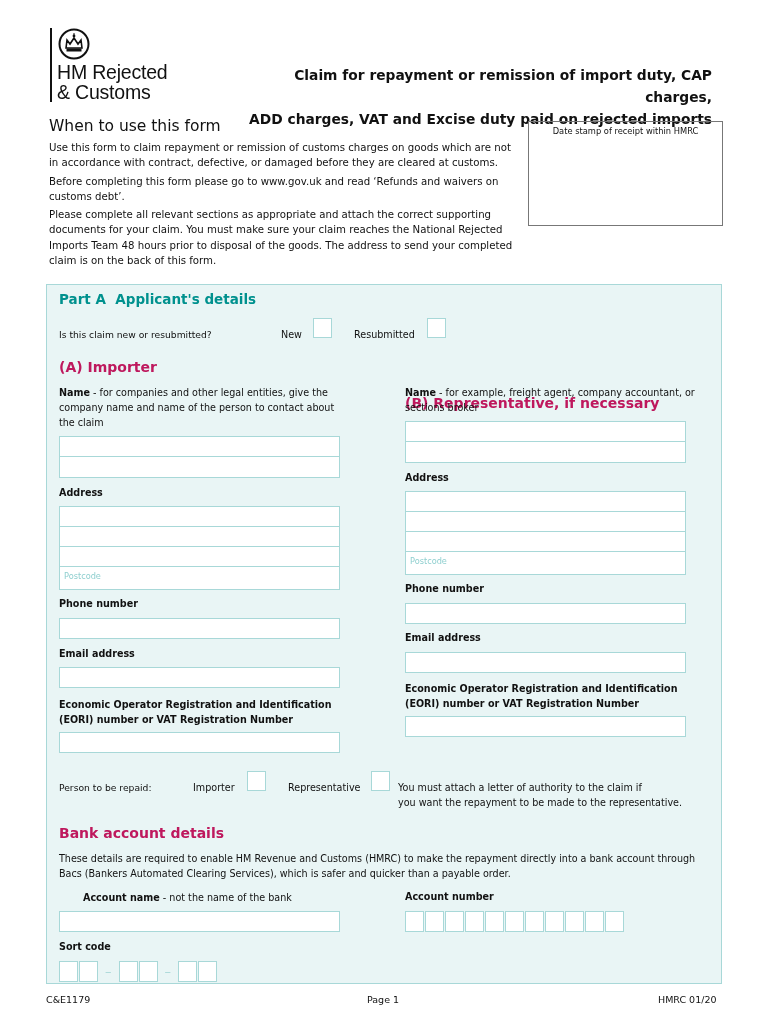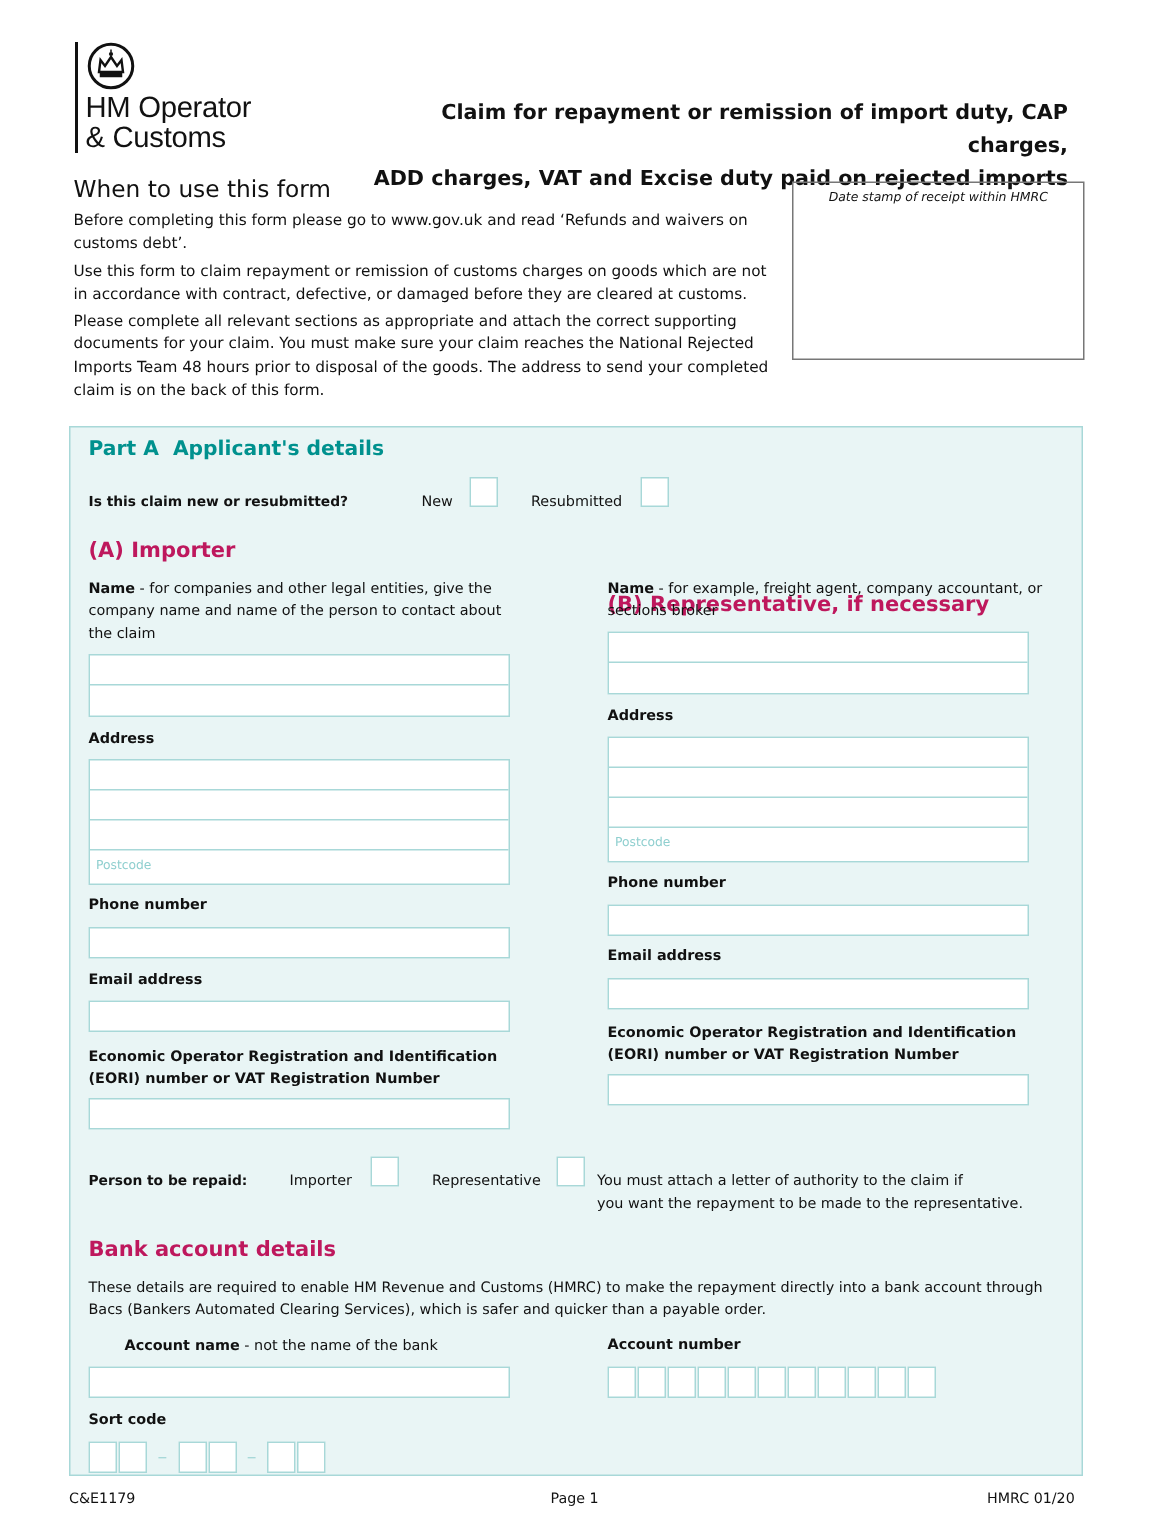--- a/index.html
+++ b/index.html
@@ -14,27 +14,27 @@
 
   
   .title { left: 230px; top: 64px; width: 482px; text-align: right; font-family: "DejaVu Sans", sans-serif; font-weight: bold; font-size: 13.8px; line-height: 22px; color: #111; }
 
   
   .intro-heading { left: 49px; top: 117px; font-size: 15.5px; color: #111; font-family: "DejaVu Sans", sans-serif; }
   .intro-body { left: 49px; top: 140px; width: 470px; font-size: 10.2px; line-height: 15.3px; color: #111; }
   .intro-body p { margin-bottom: 3px; }
 
   
-  .stamp { left: 528px; top: 121px; width: 195px; height: 119px; border: 1px solid #777; font-style: italic; }
+  .stamp { left: 528px; top: 121px; width: 195px; height: 105px; border: 1px solid #777; }
   .stamp-label { width: 100%; text-align: center; font-size: 8.3px; margin-top: 4px; color: #111; }
 
   
   .panel { left: 46px; top: 284px; width: 676px; height: 700px; background: #e9f5f5; border: 1px solid #a8d8d8; }
   .part-title { left: 59px; top: 291px; font-size: 13.5px; font-weight: bold; color: #00918e; }
-  .q-label { font-size: 9.2px; font-weight: bold; color: #111; }
+  .q-label { font-size: 9.2px; font-weight: normal; color: #111; }
   .txt { font-size: 9.6px; color: #111; line-height: 15px; }
   .lbl { font-size: 9.6px; font-weight: bold; color: #111; }
   .sec-title { font-size: 14px; font-weight: bold; color: #be185d; }
 
   .cb { width: 19px; height: 20px; background: #fff; border: 1px solid #a8d8d8; }
 
   .field { background: #fff; border: 1px solid #a8d8d8; }
   .stack { background: #fff; border: 1px solid #a8d8d8; }
   .stack .row { height: 20px; border-bottom: 1px solid #a8d8d8; position: relative; }
   .stack .row:last-child { border-bottom: none; }
@@ -53,33 +53,33 @@
 <div class="abs crest">
   <svg width="32" height="32" viewBox="0 0 32 32">
     <circle cx="16" cy="16" r="14.5" fill="none" stroke="#111" stroke-width="2"></circle>
     <path d="M8 20 L9 12 L12 16 L16 10 L20 16 L23 12 L24 20 Z" fill="none" stroke="#111" stroke-width="1.6"></path>
     <rect x="8.5" y="20.5" width="15" height="3" fill="#111"></rect>
     <circle cx="16" cy="8" r="1.4" fill="#111"></circle>
     <path d="M16 5 L16 7" stroke="#111" stroke-width="1"></path>
   </svg>
 </div>
 <div class="abs logo-text">
-  <div>HM Operator</div>
+  <div>HM Rejected</div>
   <div>&amp; Customs</div>
 </div>
 
 <div class="abs title">
   <div>Claim for repayment or remission of import duty, CAP charges,</div>
   <div>ADD charges, VAT and Excise duty paid on rejected imports</div>
 </div>
 
 <div class="abs intro-heading">When to use this form</div>
 <div class="abs intro-body">
+  <p>Use this form to claim repayment or remission of customs charges on goods which are not in accordance with contract, defective, or damaged before they are cleared at customs.</p>
   <p>Before completing this form please go to www.gov.uk and read ‘Refunds and waivers on customs debt’.</p>
-  <p>Use this form to claim repayment or remission of customs charges on goods which are not in accordance with contract, defective, or damaged before they are cleared at customs.</p>
   <p>Please complete all relevant sections as appropriate and attach the correct supporting documents for your claim. You must make sure your claim reaches the National Rejected Imports Team 48 hours prior to disposal of the goods. The address to send your completed claim is on the back of this form.</p>
 </div>
 
 <div class="abs stamp">
   <div class="stamp-label">Date stamp of receipt within HMRC</div>
 </div>
 
 <div class="abs panel"></div>
 
 <div class="abs part-title" style="white-space:pre;">Part A  Applicant's details</div>

